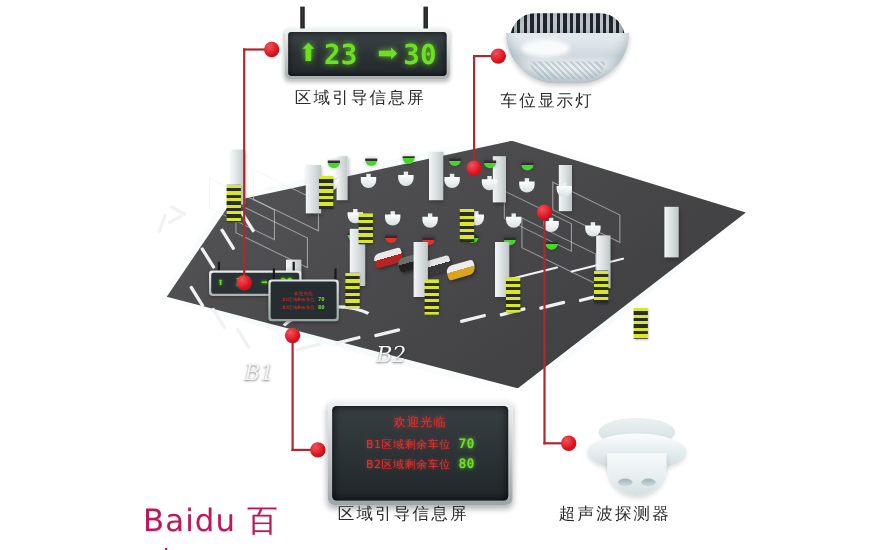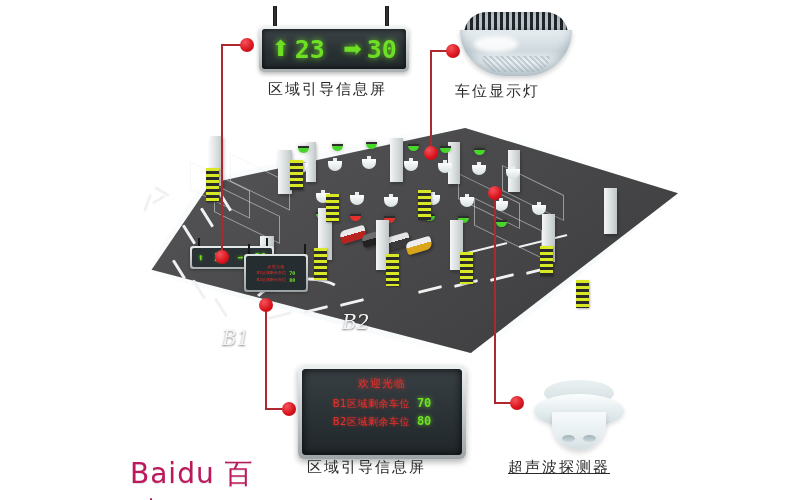--- a/index.html
+++ b/index.html
@@ -378,17 +378,17 @@
   </div>
   <div class="cap" style="left:307px;top:458px;">区域引导信息屏</div>
 
   <div id="detector">
     <div class="det-base"></div>
     <div class="det-mid"></div>
     <div class="det-cone"></div>
     <div class="det-eye" style="left:32px;"></div>
     <div class="det-eye" style="left:53px;"></div>
   </div>
-  <div class="cap" style="left:508px;top:458px;text-decoration:underline;">超声波探测器</div>
+  <div class="cap" style="left:508px;top:458px;">超声波探测器</div>
 
   <div id="watermark">Baidu 百科</div>
 
 </div>
 
 </body></html>

